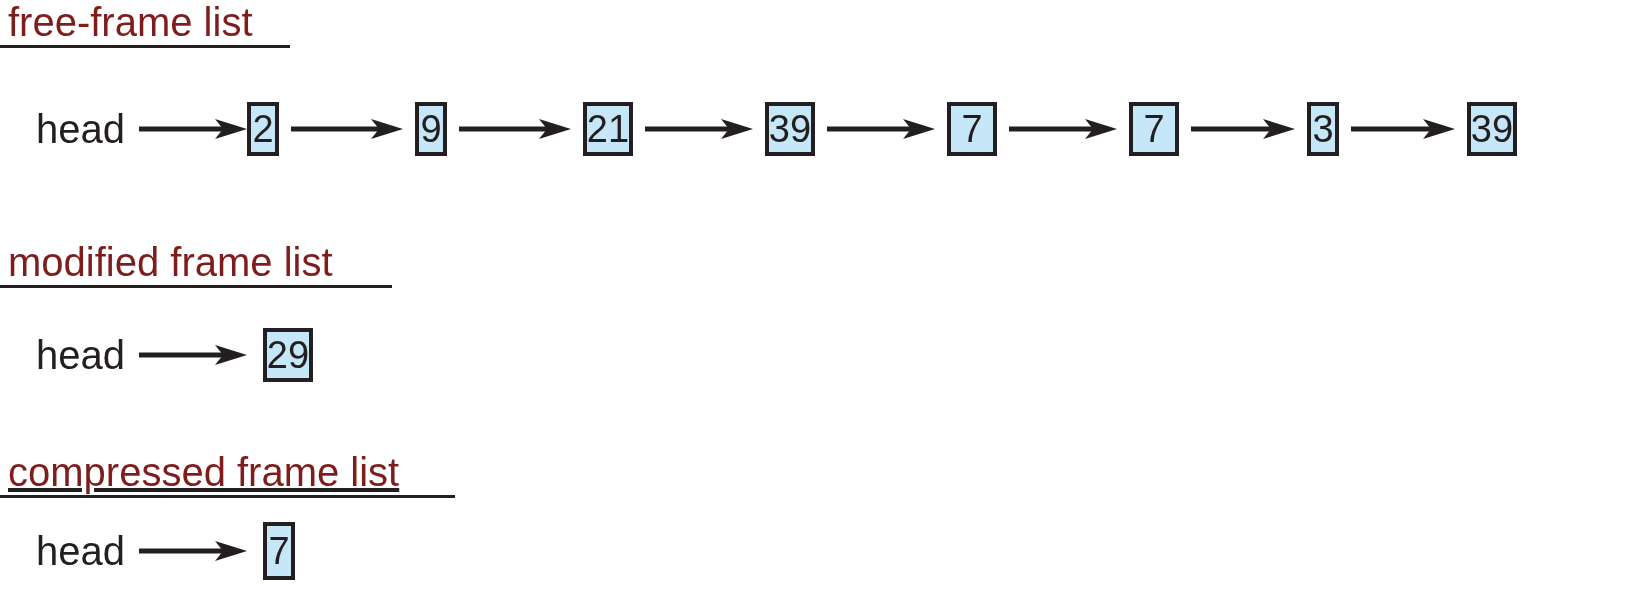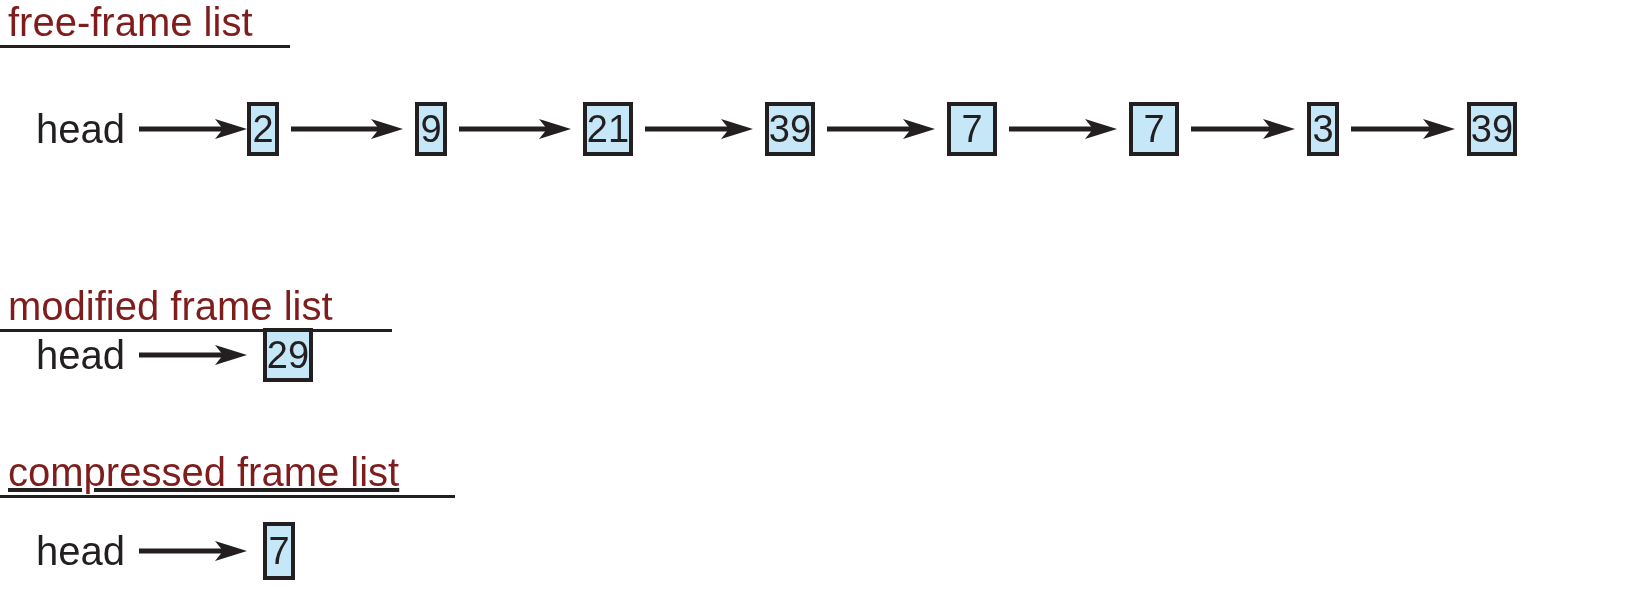--- a/index.html
+++ b/index.html
@@ -169,21 +169,21 @@
 
     <div class="node w2">
       <span>39</span>
     </div>
 
   </div>
 </div>
 
 <div class="section">
 
-  <div class="heading-wrap" style="top:240px; width:392px;margin-top:44px;">
+  <div class="heading-wrap" style="top:240px; width:392px;">
     <span class="heading-text">modified frame list</span>
     <span class="heading-rule"></span>
   </div>
 
   <div class="list-row" style="top:324px; height:62px;">
 
     <span class="head-label">head</span>
 
     <svg class="arrow" width="108" height="24" viewBox="0 0 108 24" style="margin-right:16px;">
       <rect x="0" y="9.5" width="84" height="5" fill="#231f20"></rect>

